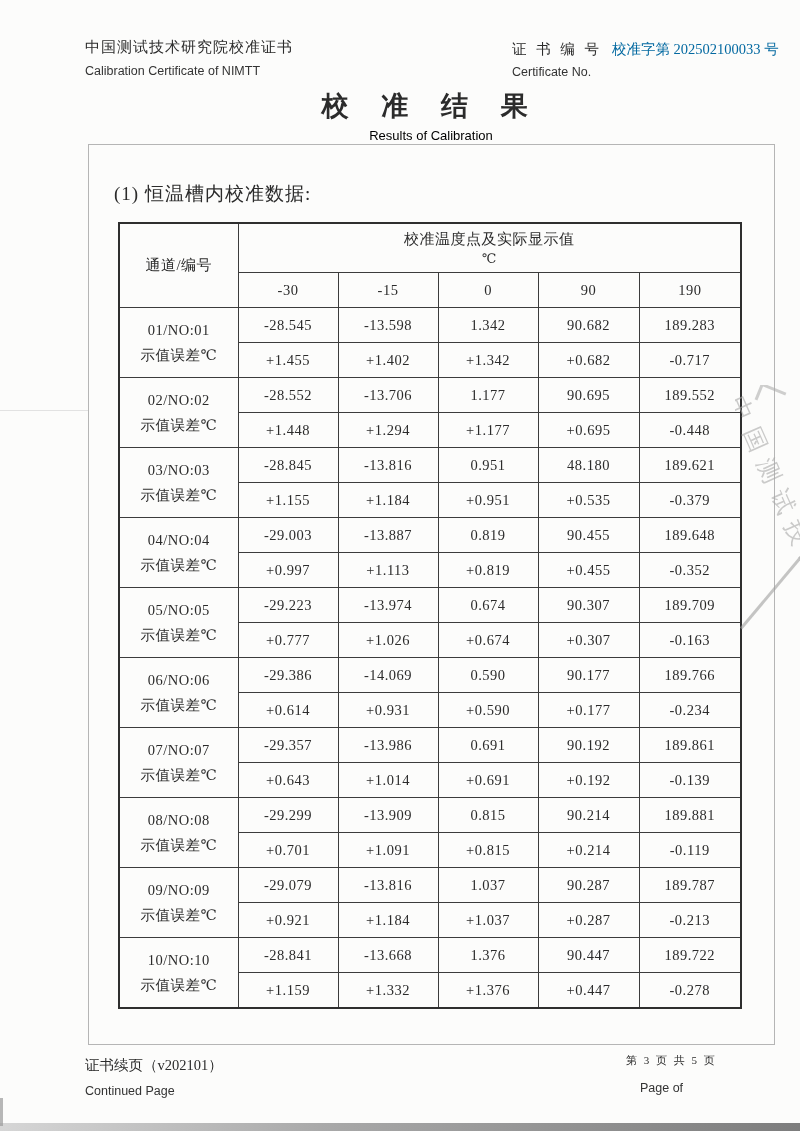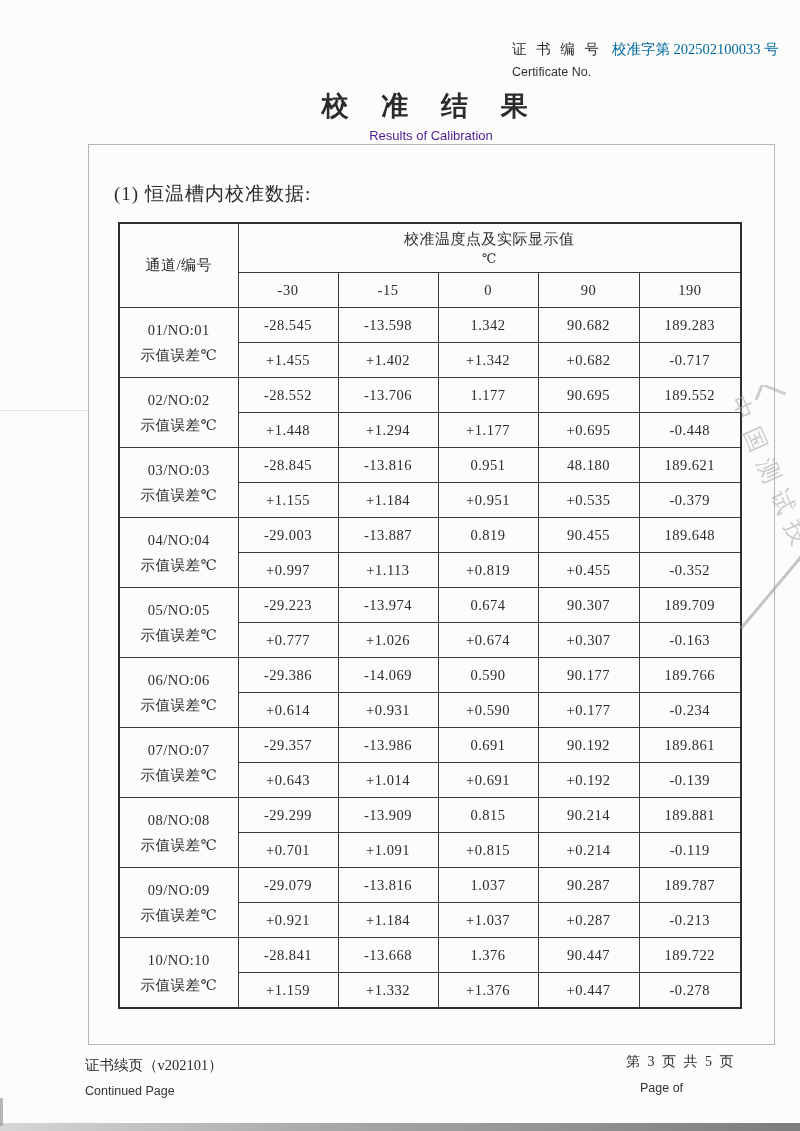--- a/index.html
+++ b/index.html
@@ -17,21 +17,21 @@
   .hdr-right { position:absolute; left:512px; top:40px; }
   .cert-line { font-size:14.5px; white-space:nowrap; }
   .cert-label{ letter-spacing:3px; }
   .cert-value{ color:#0369a1; margin-left:10px; }
   .cert-en   { font-size:12.5px; color:#333; margin-top:6px; }
 
   
   .title    { position:absolute; left:88px; top:88px;  width:686px; text-align:center;
               font-size:27px; font-weight:bold; letter-spacing:13px; }
   .subtitle { position:absolute; left:88px; top:128px; width:686px; text-align:center;
-              font-size:13px; color:#4c1d95; }
+              font-size:13px; color:#000000; }
 
   
   .frame { position:absolute; left:88px; top:144px; width:685px; height:899px;
            border:1px solid #b5b5b5; }
 
   .section-label { position:absolute; left:114px; top:181px; font-size:19px; letter-spacing:1px;font-family:Liberation Serif, serif; }
 
   
   table.cal { position:absolute; left:118px; top:222px; border-collapse:collapse;
               table-layout:fixed; border:2px solid #2e2e2e; }
@@ -39,21 +39,21 @@
               font-weight:normal; font-size:14.5px; padding:0; letter-spacing:0.5px; }
   .cal thead .h1 th { height:48px; font-size:15px; }
   .cal thead .h2 th { height:34px; }
   .cal tbody td { height:34px; }
   .unit-line { font-size:13px; margin-top:2px; }
   .channel-cell div { line-height:1.7; }
 
   
   .foot-left-cn  { position:absolute; left:85px;  top:1056px; font-size:14.5px; }
   .foot-left-en  { position:absolute; left:85px;  top:1084px; font-size:12.5px; color:#333; }
-  .foot-right-cn { position:absolute; left:626px; top:1053px; font-size:14px; letter-spacing:2px; }
+  .foot-right-cn { position:absolute; left:626px; top:1053px; font-size:11px; letter-spacing:2px; }
   .foot-right-en { position:absolute; left:640px; top:1081px; font-size:12.5px; color:#333; }
 
   
   .crease { position:absolute; left:0; top:410px; width:88px; height:1px; background:#e2e2e2; }
   .stamp  { position:absolute; left:735px; top:385px; width:65px; height:300px; overflow:hidden; }
   .stamp-text { position:absolute; left:16px; top:6px; transform-origin:top left;
               transform:rotate(66deg); white-space:nowrap; font-size:24px; letter-spacing:10px;
               color:#a9a9a9; opacity:0.6; }
   .stamp-corner { position:absolute; left:22px; top:2px; width:24px; height:15px;
               border-top:3px solid #a9a9a9; border-left:3px solid #a9a9a9;
@@ -64,20 +64,24 @@
   .bottom-bar { position:absolute; left:0; bottom:0; width:800px; height:8px;
               background:linear-gradient(to right,#d6d6d6 0%,#a9a9a9 40%,#8f8f8f 75%,#7d7d7d 100%); }
   .edge-sliver { position:absolute; left:0; top:1098px; width:3px; height:28px;
               background:#9a9a9a; opacity:0.7; }
 </style>
 </head>
 <body>
 
 <div class="page">
 
+  <div class="hdr-left">
+    <div class="org-cn">中国测试技术研究院校准证书</div>
+    <div class="org-en sans">Calibration Certificate of NIMTT</div>
+  </div>
   <div class="hdr-right">
     <div class="cert-line">
       <span class="cert-label">证 书 编 号</span><span class="cert-value">校准字第 202502100033 号</span>
     </div>
     <div class="cert-en sans">Certificate No.</div>
   </div>
 
   <div class="title">校 准 结 果</div>
   <div class="subtitle sans">Results of Calibration</div>
 

